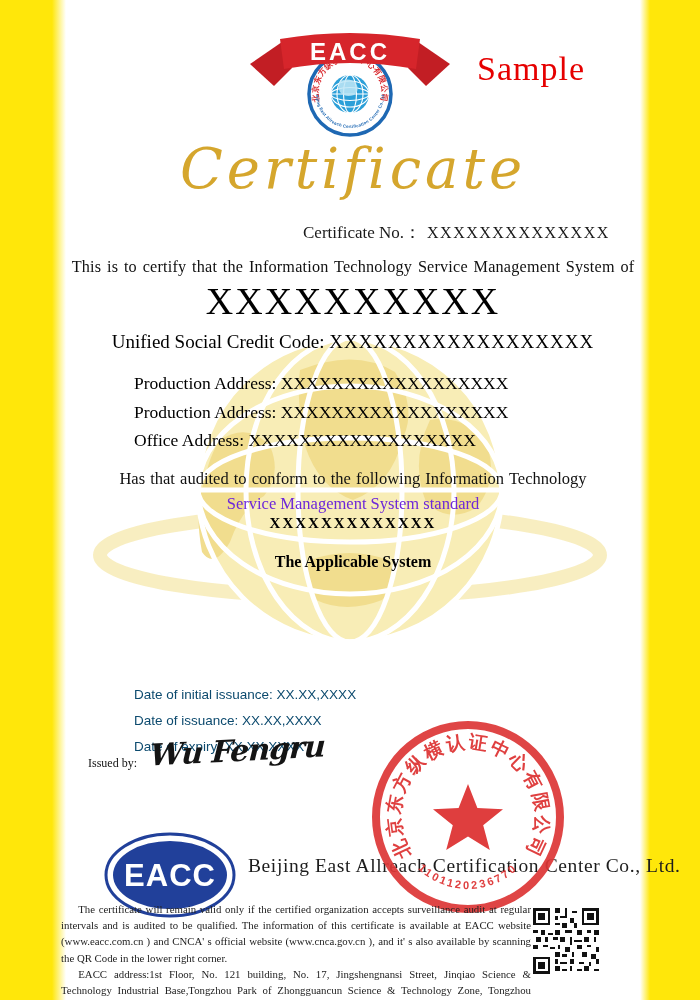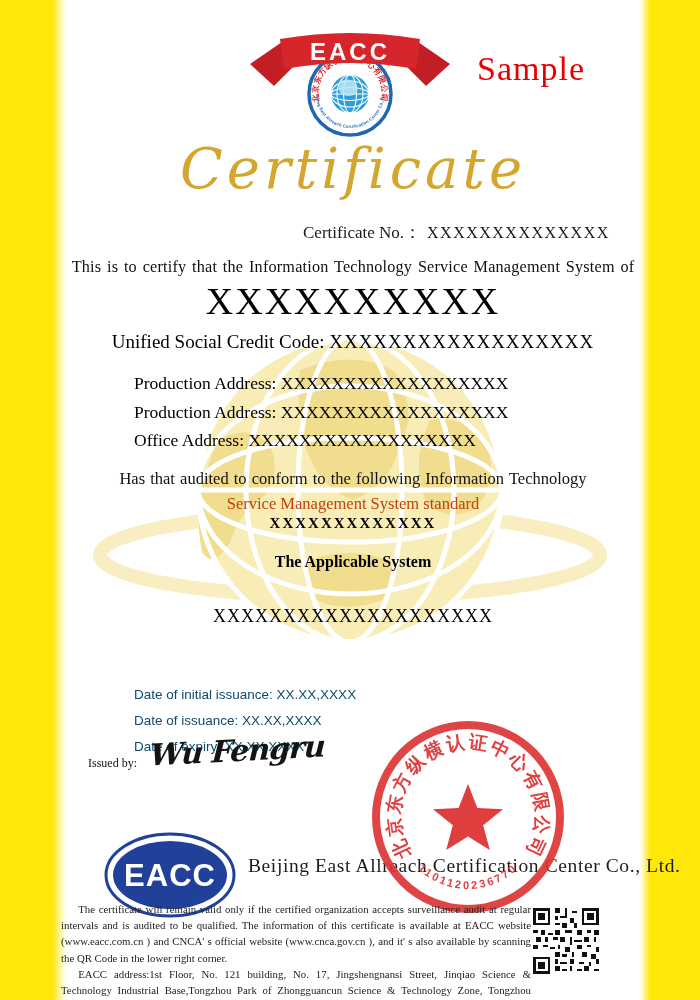--- a/index.html
+++ b/index.html
@@ -16,21 +16,21 @@
   .sample{left:477px;top:50px;font-size:34px;color:#e60000;letter-spacing:1px;}
   .title{top:136px;font-family:"DejaVu Serif",serif;font-style:italic;
     font-size:56px;color:#d5a62d;letter-spacing:4px;font-weight:500;}
   .certno{left:303px;top:221px;font-size:17px;color:#1a1a1a;}
   .certno .val{font-size:16px;letter-spacing:1.5px;margin-left:6px;}
   .certify{top:258px;font-size:16.2px;color:#111;letter-spacing:.2px;word-spacing:1.5px;}
   .company{top:279px;font-size:38px;letter-spacing:2px;color:#000;}
   .credit{top:331px;font-size:19px;color:#000;}
   .addr{left:134px;top:369px;font-size:17.5px;line-height:28.5px;color:#000;}
   .audit1{top:469px;font-size:16.5px;word-spacing:1px;color:#111;}
-  .audit2{top:494px;font-size:16.5px;color:#c2410c;}
+  .audit2{top:494px;font-size:16.5px;color:#6d28d9;}
   .stdx{top:515px;font-size:15px;font-weight:bold;letter-spacing:2px;color:#000;}
   .scopehead{top:553px;font-size:16px;font-weight:bold;color:#000;}
   .scopex{top:606px;font-size:18px;letter-spacing:1px;color:#000;}
   .dates{left:134px;top:658px;font-family:"Liberation Sans",sans-serif;
     font-size:13.5px;line-height:25.8px;color:#0c4a6e;margin-top:24px;}
   .issued{left:88px;top:756px;font-size:12px;color:#111;}
   .signature{left:150px;top:733px;font-family:"DejaVu Serif",serif;font-style:italic;
     font-weight:700;font-size:30px;color:#141414;transform:rotate(-3deg) skewX(-6deg);
     letter-spacing:-1px;}
   .company-bottom{left:248px;top:855px;font-size:19.5px;letter-spacing:.6px;color:#1d1d1d;}
@@ -121,21 +121,20 @@
       <span>XXXXXXXXXXXXXXXXXX</span></div>
     <div><span>Office Address:</span>
       <span>XXXXXXXXXXXXXXXXXX</span></div>
   </div>
 
   <div class="abs center-line audit1">Has that audited to conform to the following Information Technology</div>
   <div class="abs center-line audit2">Service Management System standard</div>
   <div class="abs center-line stdx">XXXXXXXXXXXXX</div>
 
   <div class="abs center-line scopehead">The Applicable System</div>
-  <div class="abs center-line scopex">XXXXXXXXXXXXXXXXXXXX</div>
 
   <div class="abs dates">
     <div><span>Date of initial issuance:</span>
       <span>XX.XX,XXXX</span></div>
     <div><span>Date of issuance:</span>
       <span>XX.XX,XXXX</span></div>
     <div><span>Date of expiry:</span>
       <span>XX.XX,XXXX</span></div>
   </div>
 

